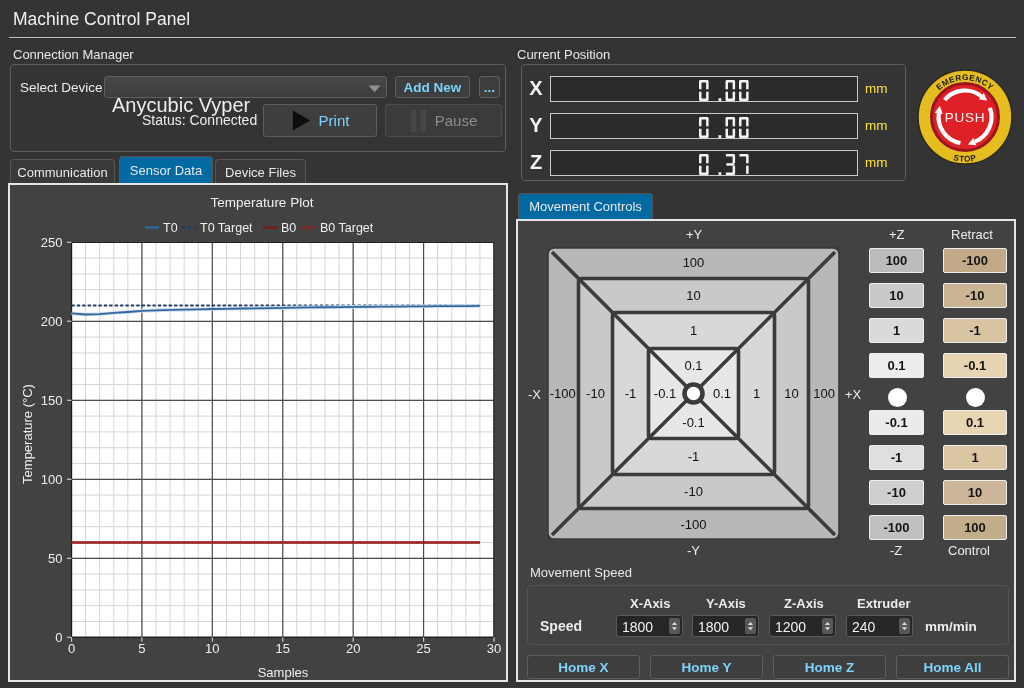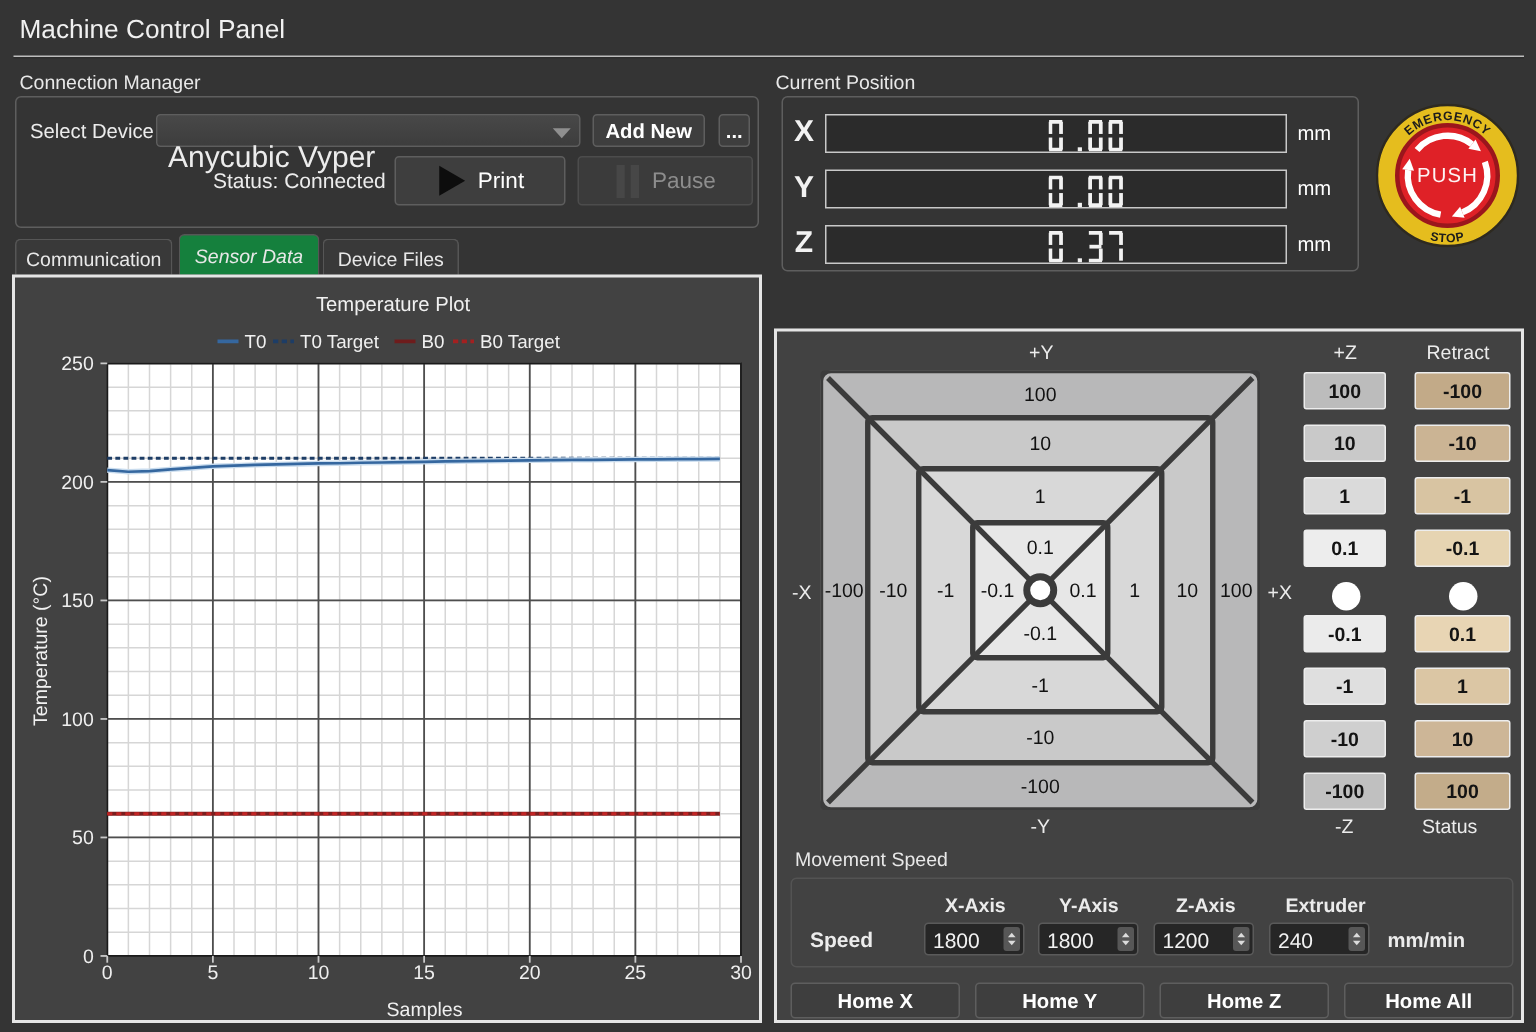--- a/index.html
+++ b/index.html
@@ -1,34 +1,34 @@
 <!DOCTYPE html>
 <html><head><meta charset="utf-8"><style>
 * { margin:0; padding:0; box-sizing:border-box; }
 html,body { width:1024px; height:688px; background:#343434; overflow:hidden;
   font-family:"Liberation Sans", sans-serif; }
 #app { position:relative; width:1024px; height:684px; color:#ececec; }
 .abs { position:absolute; }
 .glabel { position:absolute; font-size:13px; color:#e8e8e8; }
 .gbox { position:absolute; border:1px solid #5e5e5e; border-radius:4px; }
 .btn { position:absolute; background:#3e3e3e; border:1px solid #5e5e5e; border-radius:3px;
-  color:#ffffff; font-size:13.5px; font-weight:700; display:flex; align-items:center; justify-content:center; }
+  color:#7dd3fc; font-size:13.5px; font-weight:700; display:flex; align-items:center; justify-content:center; }
 .tab { position:absolute; background:#393939; border:1px solid #565656; border-bottom:none;
   border-radius:4px 4px 0 0; color:#e8e8e8; font-size:13px; display:flex; align-items:center; justify-content:center; }
-.tab.sel { background:#15803d;font-style:italic; }
+.tab.sel { background:#0369a1; }
 .pane { position:absolute; background:#424242; border:2px solid #e5e5e5; }
 .ctitle { fill:#f0f0f0; font-size:13.5px; }
 .leg text { fill:#f0f0f0; font-size:12.5px; }
 .tick { font-size:13px; }
 .alab { fill:#f0f0f0; font-size:13px; }
 .lrow { position:absolute; left:0; width:385px; height:26px; }
 .axl { position:absolute; left:3px; top:1px; width:22px; font-size:20px; font-weight:700; color:#f2f2f2; text-align:center; }
 .lcd { position:absolute; left:28px; width:308px; height:26px; background:#2b2b2b;
   border:1.5px solid #c9c9c9; }
-.mm { position:absolute; left:343px; top:5px; font-size:13.5px; color:#ffffff; }
+.mm { position:absolute; left:343px; top:5px; font-size:13.5px; color:#fde047; }
 .ering { font-size:8.2px; font-weight:700; fill:#1c1c1c; letter-spacing:0.45px; }
 .jl { font-size:13px; fill:#111; }
 .axout { position:absolute; font-size:13px; color:#ececec; }
 .zb { position:absolute; height:25px; border:1.8px solid #ededed; border-radius:2px;
   color:#141414; font-size:13px; font-weight:700; display:flex; align-items:center; justify-content:center; }
 .wc { position:absolute; width:19px; height:19px; border-radius:50%; background:#fff; }
 .spin { position:absolute; top:615px; width:67px; height:22px; background:#262626;
   border:1px solid #5a5a5a; border-radius:3px; color:#f2f2f2; font-size:14px; }
 .spin span { position:absolute; left:5px; top:2.5px; }
 .spb { position:absolute; right:2px; top:2px; bottom:2px; width:11px; background:#575757;
@@ -289,20 +289,21 @@
 <path d="M 27.7 31.0 A 26.5 26.5 0 0 1 64.3 27.1"></path>
           <path d="M 72.9 38.9 A 26.5 26.5 0 0 1 57.9 72.6"></path>
           <path d="M 43.4 74.1 A 26.5 26.5 0 0 1 21.8 44.3"></path>
 </g>
 <polygon points="70.3,31.8 66.7,24.0 61.9,30.2" fill="#fff"></polygon>
         <polygon points="50.9,75.4 59.4,76.2 56.4,68.9" fill="#fff"></polygon>
         <polygon points="22.8,36.8 17.8,43.8 25.7,44.9" fill="#fff"></polygon>
 <text x="48" y="52.5" text-anchor="middle" fill="#fdf3f3" style="font-size:13.5px;font-weight:400;letter-spacing:.8px">PUSH</text>
 </svg></div>
 
+<div class="tab sel" style="left:518px;top:193px;width:135px;height:26px">Movement Controls</div>
 <div class="pane" style="left:516px;top:219px;width:500px;height:463px"></div>
 
 <svg width="293" height="293" viewBox="0 0 293 293" style="position:absolute;left:547px;top:247px">
       <rect x="0.0" y="0.0" width="293.0" height="293.0" rx="7" fill="#b8b8b9" stroke="#3b3b3b" stroke-width="3.6"></rect>
       <rect x="31.5" y="31.5" width="230.0" height="230.0" rx="3" fill="#c9c9c9" stroke="#3b3b3b" stroke-width="3.6"></rect>
       <rect x="65.5" y="65.5" width="162.0" height="162.0" rx="3" fill="#d8d8d8" stroke="#3b3b3b" stroke-width="3.6"></rect>
       <rect x="101.5" y="101.5" width="90.0" height="90.0" rx="3" fill="#e7e7e7" stroke="#3b3b3b" stroke-width="3.6"></rect>
       <line x1="5" y1="5" x2="288" y2="288" stroke="#3b3b3b" stroke-width="3.6"></line>
       <line x1="288" y1="5" x2="5" y2="288" stroke="#3b3b3b" stroke-width="3.6"></line>
       <circle cx="146.5" cy="146.5" r="9" fill="#fff" stroke="#3b3b3b" stroke-width="4.6"></circle>
@@ -342,21 +343,21 @@
     <div class="zb" style="left:943px;top:282.5px;width:64px;background:#cbb494">-10</div>
     <div class="zb" style="left:943px;top:317.5px;width:64px;background:#d8c4a2">-1</div>
     <div class="zb" style="left:943px;top:352.5px;width:64px;background:#e6d4b2">-0.1</div>
     <div class="zb" style="left:943px;top:410px;width:64px;background:#e8d5b4">0.1</div>
     <div class="zb" style="left:943px;top:445px;width:64px;background:#dbc6a4">1</div>
     <div class="zb" style="left:943px;top:480px;width:64px;background:#cdb697">10</div>
     <div class="zb" style="left:943px;top:515px;width:64px;background:#c3ac8a">100</div>
     <div class="wc" style="left:888px;top:388px"></div>
     <div class="wc" style="left:966px;top:388px"></div>
 <div class="axout" style="left:890px;top:543px">-Z</div>
-<div class="axout" style="left:948px;top:543px">Status</div>
+<div class="axout" style="left:948px;top:543px">Control</div>
 
 <div class="glabel" style="left:530px;top:565px">Movement Speed</div>
 <div class="abs" style="left:527px;top:585px;width:482px;height:60px;border:1px solid #535353;border-radius:4px"></div>
 <div class="sl" style="left:630px;top:596px">X-Axis</div>
 <div class="sl" style="left:706px;top:596px">Y-Axis</div>
 <div class="sl" style="left:784px;top:596px">Z-Axis</div>
 <div class="sl" style="left:857px;top:596px">Extruder</div>
 <div class="sl" style="left:540px;top:618px;font-size:14px">Speed</div>
 <div class="spin" style="left:616px">
       <span>1800</span>

